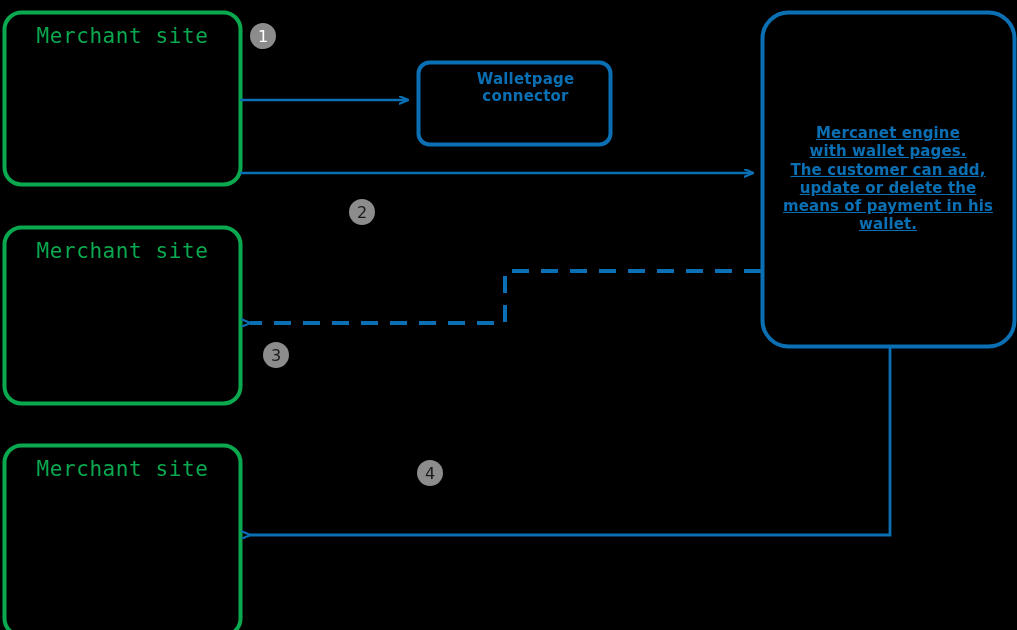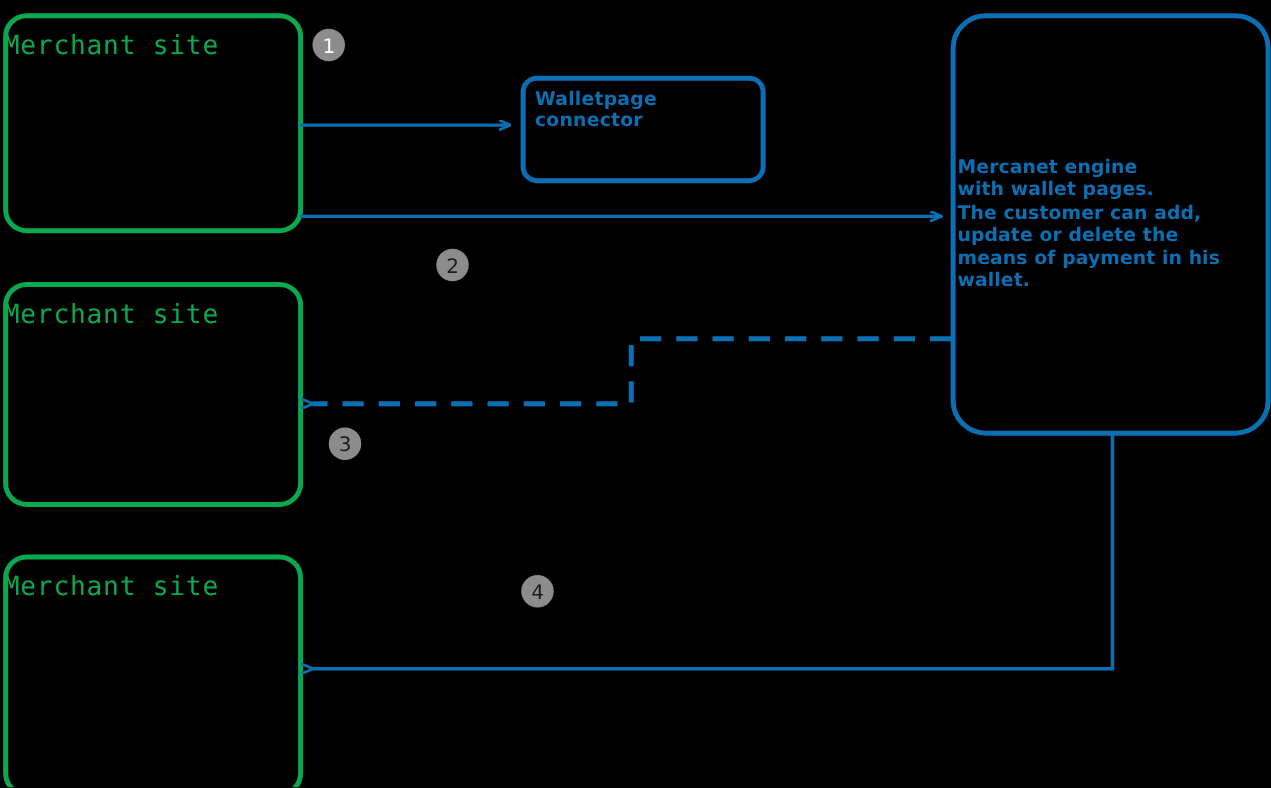--- a/index.html
+++ b/index.html
@@ -20,21 +20,21 @@
   }
   #diagram-svg {
     position: absolute;
     left: 0;
     top: 0;
     width: 1017px;
     height: 630px;
   }
   .node-label {
     position: absolute;
-    text-align: left;
+    text-align: center;
     line-height: 1.12;
     pointer-events: none;
     white-space: pre-line;
   }
   .merchant-label {
     color: #0AA94F;
     font-size: 21px;
     font-weight: 400;
     letter-spacing: 0.6px;
     font-family: "DejaVu Sans Mono", monospace;
@@ -44,20 +44,21 @@
     font-size: 15px;
     font-weight: 700;
     letter-spacing: 0.2px;
   }
   .engine-label {
     color: #0B6FB4;
     font-size: 15px;
     font-weight: 700;
     letter-spacing: 0.1px;
     line-height: 1.22;
+    text-decoration: underline;
   }
   .step-badge {
     position: absolute;
     width: 26px;
     height: 26px;
     border-radius: 50%;
     background: #8C8C8C;
     color: #1a1a1a;
     font-size: 16px;
     font-weight: 400;

